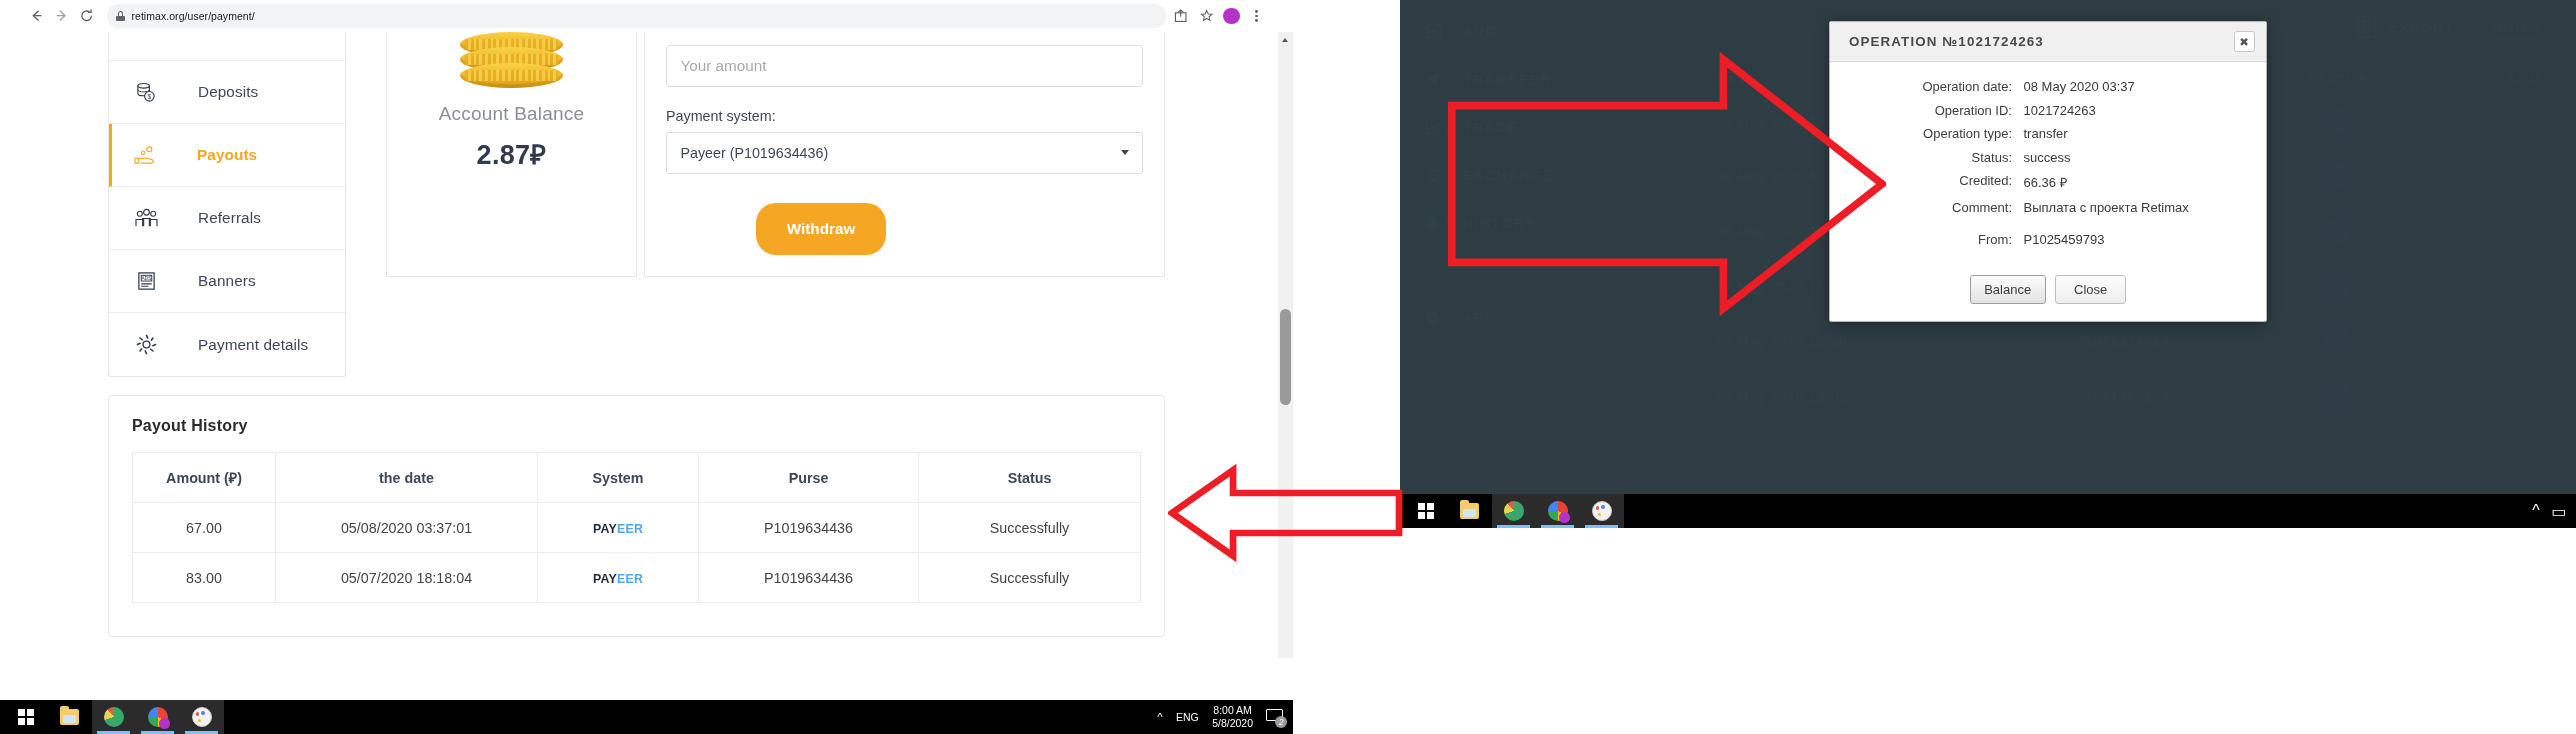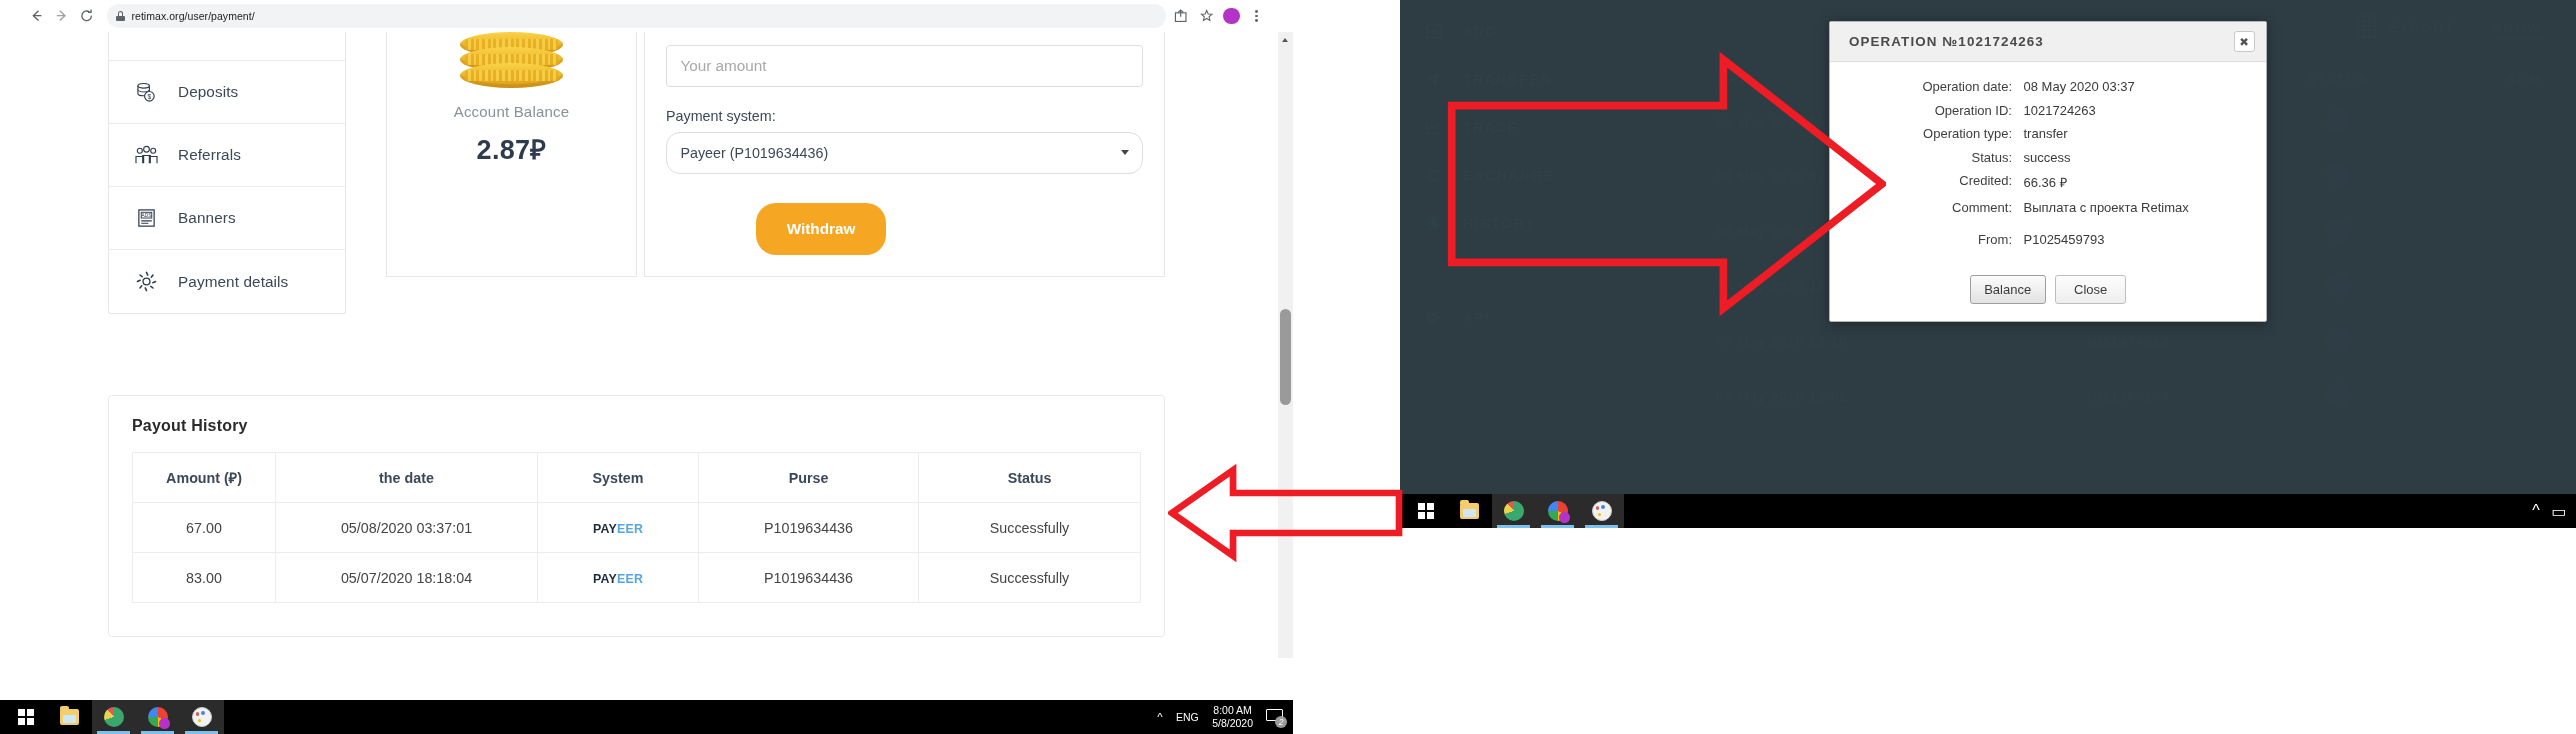--- a/index.html
+++ b/index.html
@@ -47,57 +47,57 @@
   
   .side-card {
     position: absolute; left: 108px; top: 0px; width: 238px;
     border: 1px solid #e6e6e6; border-top: none; background: #fff; border-radius: 0 0 2.9px 2.9px;
   }
   .side-item {
     height: 63px; display: flex; align-items: center; padding-left: 23px; gap: 17px;
     border-bottom: 1px solid #ececec; position: relative;
   }
   .side-item:last-child { border-bottom: none; }
-  .side-item .si-label { font-size: 15.3px; color: #3c4858; letter-spacing:0.1px; }
+  .side-item .si-label { font-size: 15.3px; color: #3c4858; letter-spacing:0.1px;margin-left:20px; }
   .side-item.active { border-left: 3.8px solid #f5a623; padding-left: 19px; }
   .side-item.active .si-label { color: #f5a623; font-weight: bold; }
   .si-icon { width: 29px; height: 27px; display:flex; align-items:center; justify-content:center; flex:none; }
   .si-icon svg { display:block; }
   .side-item.partial { height: 29px; border-bottom: 1px solid #ececec; }
 
   
   .balance-card {
     position: absolute; left: 386px; top: 0px; width: 251px; height: 245px;
     border:1px solid #e6e6e6; border-top:none; background:#fff; text-align:center;
   }
   .coin-stack { margin: 0 auto; width: 103px; height: 54px; position: relative; }
   .coin { position:absolute; left:0; width:103px; height:25px; border-radius:50%/50%;
           background: linear-gradient(180deg,#f8d347 0%, #f0b429 55%, #d79a14 100%);
           box-shadow: inset 0 -3.8px 0 rgba(0,0,0,.08); }
   .coin.c1 { top:0px; }
   .coin.c2 { top:15.3px; }
   .coin.c3 { top:31px; }
   .coin .ridges { position:absolute; left:4.8px; right:4.8px; top:6.7px; height:11.5px;
      background: repeating-linear-gradient(90deg,#e7ae20 0 2.9px,#f7cf4a 2.9px 5.7px); border-radius: 2.9px; opacity:.85;}
-  .bal-label { font-size: 15px; color: #8a8f99; margin-top: 17px; letter-spacing:0.2px; }
+  .bal-label { font-size: 19px; color: #8a8f99; margin-top: 17px; letter-spacing:0.2px; }
   .bal-amount { font-size: 27px; color: #2f3b4d; font-weight: bold; margin-top: 9.6px; letter-spacing:0.3px; }
 
   
   .form-card {
     position: absolute; left: 644px; top: 0px; width: 521px; height: 245px;
     border:1px solid #e6e6e6; border-top:none; background:#fff; padding: 0 21px;
   }
   .fl { font-size: 14.3px; color: #3c4858; display:block; }
   .f-input {
     width: 100%; height: 42px; border:1px solid #ddd; border-radius: 3.8px; background:#fff;
     font-size: 15.3px; color: #a8a8a8; padding: 0 13.4px; display:flex; align-items:center;
     margin-top: 7.6px;
   }
   .f-select {
-    width: 100%; height: 42px; border:1px solid #ddd; border-radius: 14px; background:#fff;
+    width: 100%; height: 42px; border:1px solid #ddd; border-radius: 3px; background:#fff;
     font-size: 14.3px; color: #3c4858; padding: 0 13.4px; display:flex; align-items:center;
     justify-content: space-between; margin-top: 7.6px;
   }
   .caret { width:0;height:0;border-left:4.8px solid transparent;border-right:4.8px solid transparent;border-top:5.7px solid #444; }
   .withdraw-btn {
     margin-top: 29px; margin-left: 90px; width: 130px; height: 52px; border-radius: 20px;
     background: #f5a623; color:#fff; font-size:15.3px; font-weight:bold;
     display:flex; align-items:center; justify-content:center; border:none; cursor:pointer;
   }
 
@@ -271,20 +271,31 @@
               <ellipse cx="9" cy="4" rx="6" ry="2.4" fill="none" stroke="#2f3b4d" stroke-width="1.2"></ellipse>
               <path d="M3 4 V12 A6 2.4 0 0 0 15 12 V4" fill="none" stroke="#2f3b4d" stroke-width="1.2"></path>
               <path d="M3 8 A6 2.4 0 0 0 15 8" fill="none" stroke="#2f3b4d" stroke-width="1"></path>
               <circle cx="15" cy="15" r="5" fill="#fff" stroke="#2f3b4d" stroke-width="1.2"></circle>
               <text x="15" y="18" font-size="7" text-anchor="middle" fill="#2f3b4d" font-family="Liberation Sans">$</text>
             </svg>
           </span>
           <span class="si-label">Deposits</span>
         </div>
 
+        <div class="side-item active">
+          <span class="si-icon">
+            <svg width="25" height="21" viewBox="0 0 26 22">
+              <circle cx="17" cy="4.5" r="2.6" fill="none" stroke="#f5a623" stroke-width="1.2"></circle>
+              <circle cx="10.5" cy="8" r="1.8" fill="none" stroke="#f5a623" stroke-width="1.1"></circle>
+              <path d="M2 14 L2 19 L6 19 L6 14 Z" fill="none" stroke="#f5a623" stroke-width="1.2"></path>
+              <path d="M6 15 C10 13.5 14 13.5 19 15 C22 16 22 18.5 19 19 L8 19" fill="none" stroke="#f5a623" stroke-width="1.2"></path>
+            </svg>
+          </span>
+          <span class="si-label">Payouts</span>
+        </div>
 
         <div class="side-item">
           <span class="si-icon">
             <svg width="25" height="21" viewBox="0 0 26 22">
               <circle cx="6" cy="6" r="2.6" fill="none" stroke="#2f3b4d" stroke-width="1.2"></circle>
               <circle cx="13" cy="4.5" r="3" fill="none" stroke="#2f3b4d" stroke-width="1.2"></circle>
               <circle cx="20" cy="6" r="2.6" fill="none" stroke="#2f3b4d" stroke-width="1.2"></circle>
               <path d="M2 19 V12 H10 V19 M9 19 V11 H17 V19 M16 19 V12 H24 V19" fill="none" stroke="#2f3b4d" stroke-width="1.2"></path>
             </svg>
           </span>

